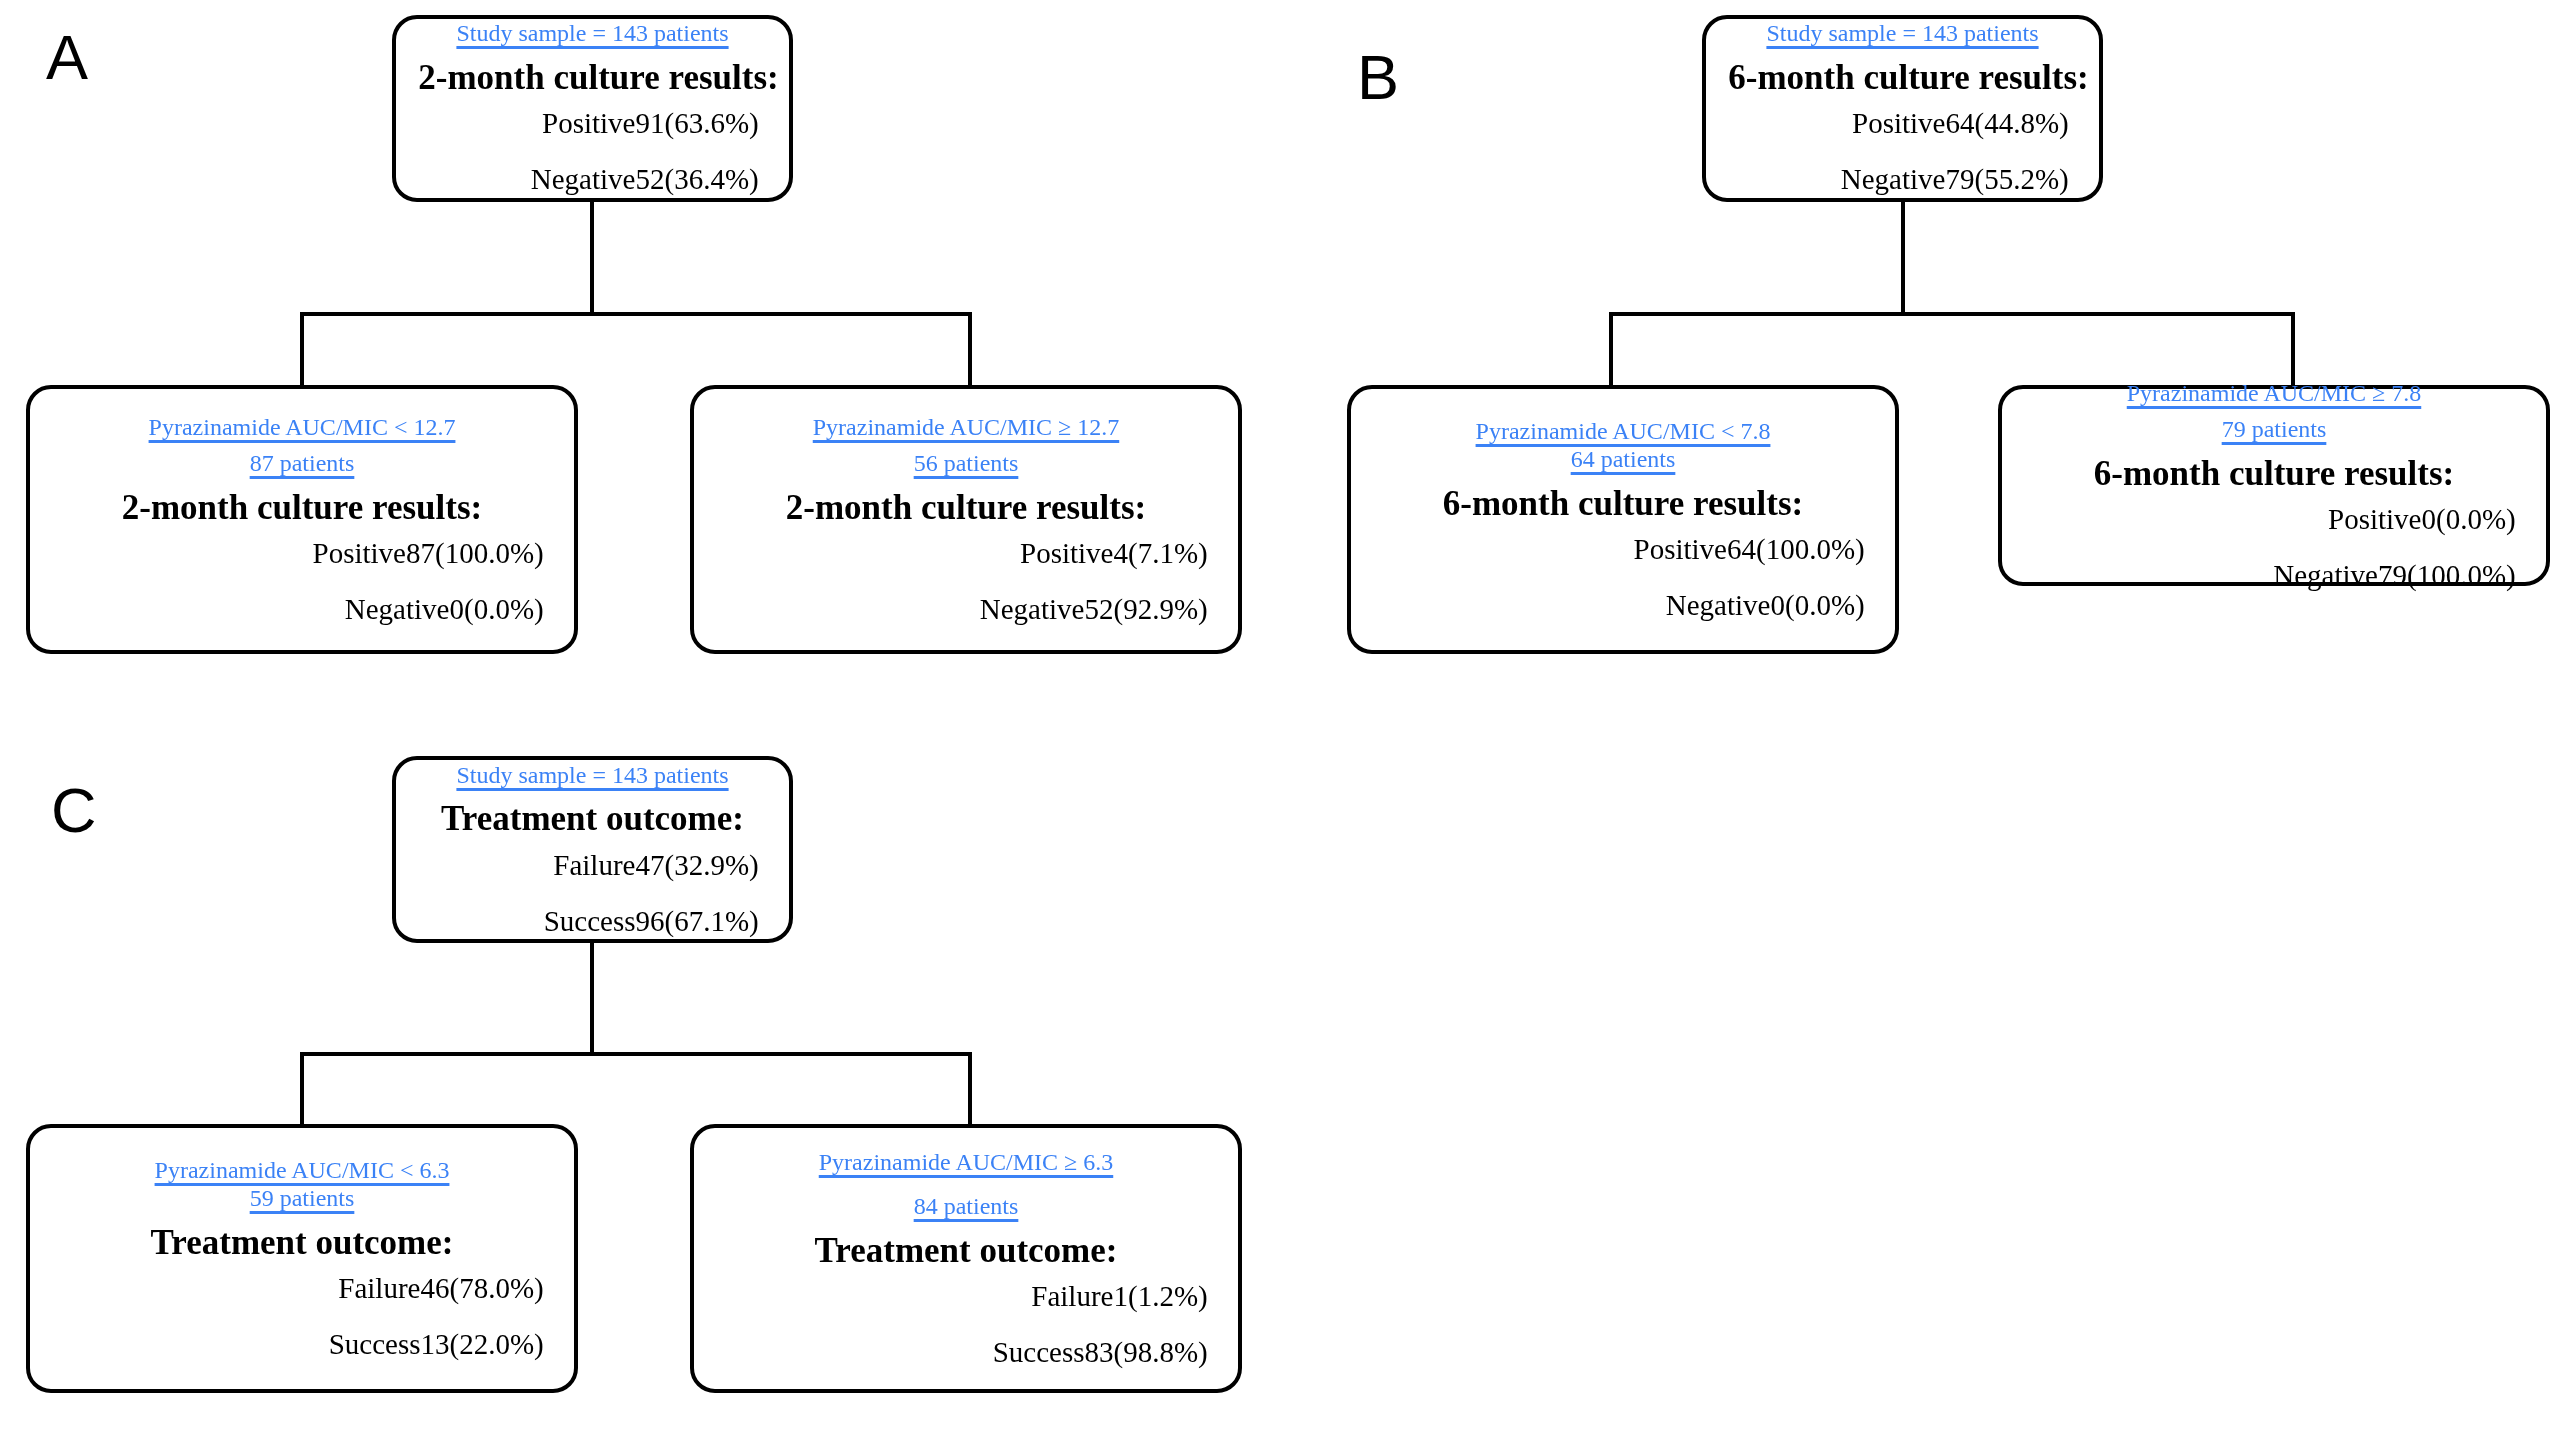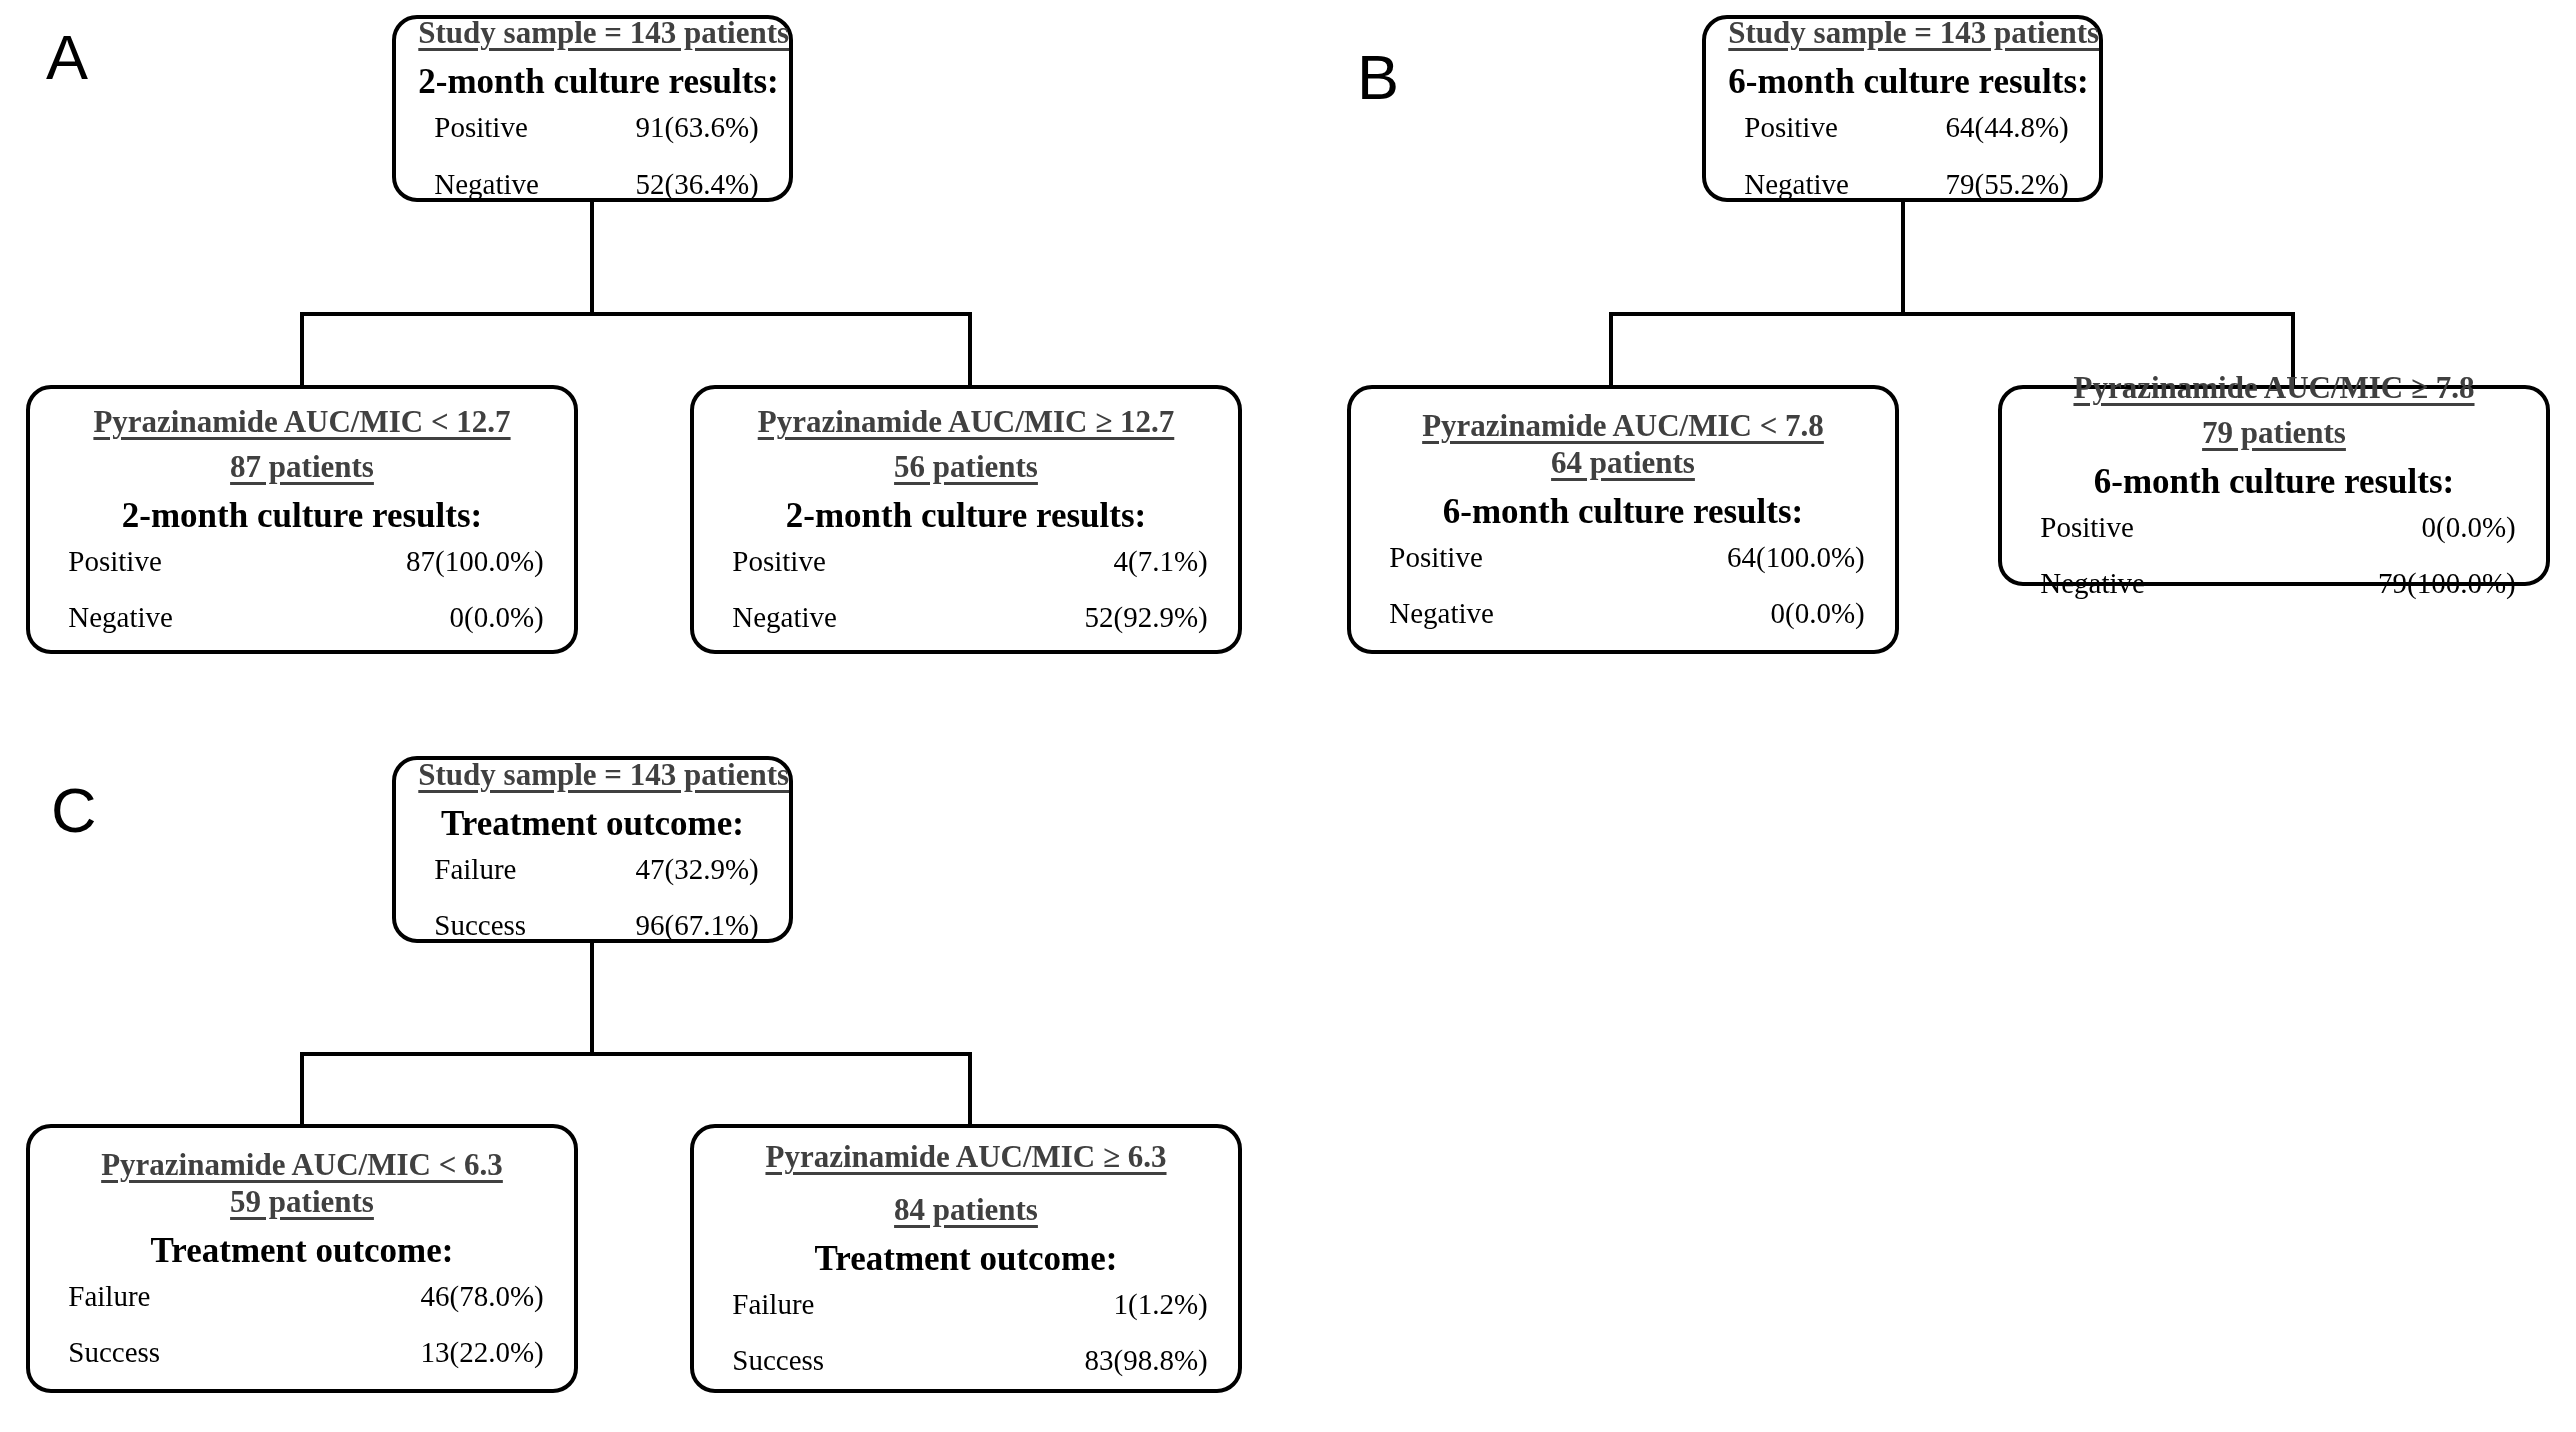--- a/index.html
+++ b/index.html
@@ -36,24 +36,24 @@
     border-radius: 25px;
     background: #ffffff;
     display: flex;
     flex-direction: column;
     justify-content: center;
     align-items: stretch;
     padding: 6.6px 22.3px;
   }
   .node-title {
     text-align: center;
-    font-weight: bold;
-    font-size: 31px;
+    font-weight: normal;
+    font-size: 24px;
     line-height: 1.18;
-    color: #404040;
+    color: #3b82f6;
     white-space: nowrap;
   }
   .node-title .ul {
     text-decoration: underline;
     text-decoration-thickness: 2.6px;
     text-underline-offset: 4.6px;
   }
   .node-subtitle {
     text-align: center;
     font-weight: bold;
@@ -61,20 +61,21 @@
     line-height: 1.18;
     color: #000000;
     margin-top: 9.2px;
     white-space: nowrap;
   }
   .node-rows {
     margin-top: 8px;
     display: flex;
     flex-direction: column;
     gap: 22px;
+    align-items: flex-end;
   }
   .node-row {
     display: flex;
     flex-direction: row;
     align-items: baseline;
     justify-content: space-between;
     font-size: 29px;
     font-weight: normal;
     line-height: 1.18;
     color: #000000;

